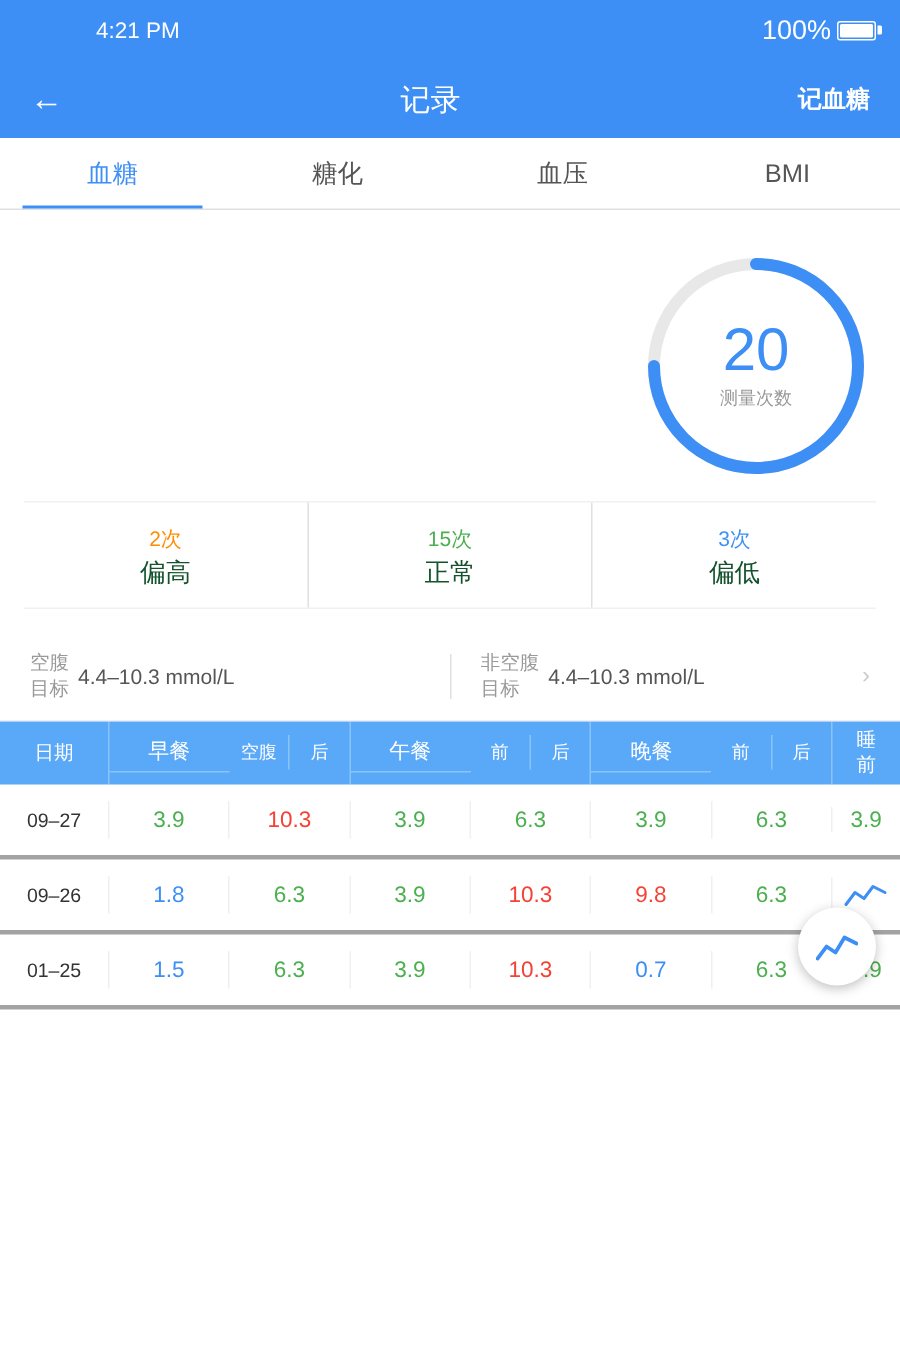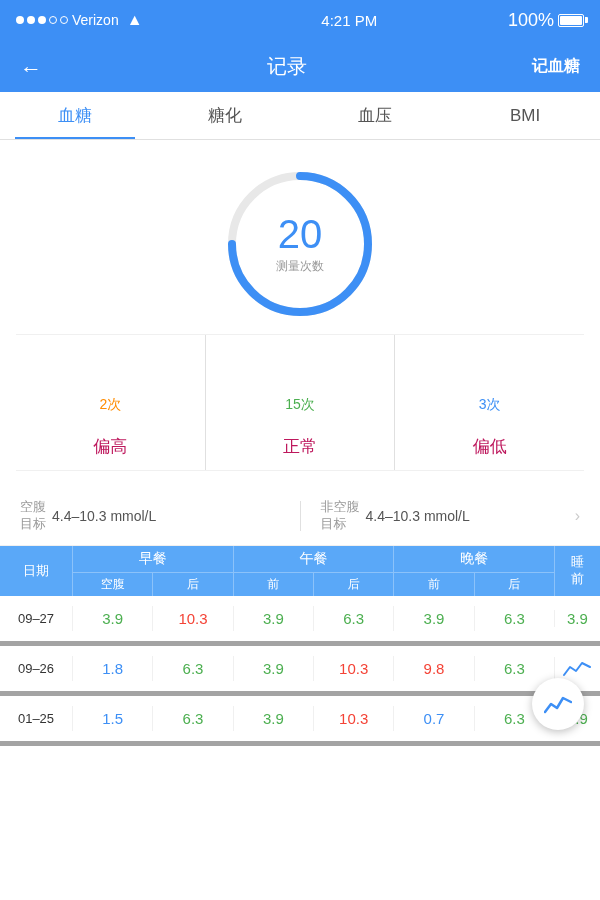--- a/index.html
+++ b/index.html
@@ -84,21 +84,21 @@
       left: 10%;
       width: 80%;
       height: 2.5px;
       background: #3d8ff5;
     }
 
     
     .circle-section {
       display: flex;
       flex-direction: column;
-      align-items: center;
+      align-items: flex-end;
       padding: 24px 16px 16px;
       background: white;
     }
     .circle-container {
       position: relative;
       width: 160px;
       height: 160px;
     }
     .circle-svg {
       width: 160px;
@@ -139,30 +139,29 @@
       display: flex;
       flex-direction: column;
       align-items: center;
       padding: 12px 0;
       border-right: 1px solid #e0e0e0;
     }
     .stat-item:last-child { border-right: none; }
     .stat-count {
       font-size: 20px;
       font-weight: 400;
-      margin-top: 44px;
     }
     .stat-count span { font-size: 14px; }
     .stat-count.high { color: #ff8c00; }
     .stat-count.normal { color: #4caf50; }
     .stat-count.low { color: #3d8ff5; }
     .stat-label {
       font-size: 17px;
-      color: #be185d;
-      margin-top: 21px;
+      color: #14532d;
+      margin-top: 0;
       font-weight: 500;
     }
 
     
     .target-row {
       display: flex;
       padding: 12px 20px;
       background: white;
       border-bottom: 1px solid #f0f0f0;
       align-items: center;
@@ -200,21 +199,20 @@
       width: 72px;
       display: flex;
       align-items: center;
       justify-content: center;
       padding: 0 4px;
       min-height: 28px;
     }
     .th-meal {
       flex: 1;
       display: flex;
-      flex-direction: column;
       align-items: center;
       border-left: 1px solid rgba(255,255,255,0.3);
     }
     .th-meal-name {
       width: 100%;
       text-align: center;
       padding: 4px 0;
       border-bottom: 1px solid rgba(255,255,255,0.3);
       font-size: 14px;
     }
@@ -236,21 +234,21 @@
       justify-content: center;
       border-left: 1px solid rgba(255,255,255,0.3);
       font-size: 13px;
       text-align: center;
       line-height: 1.3;
       padding: 4px 2px;
     }
 
     .table-row {
       display: flex;
-      border-bottom: 5px solid #a3a3a3;
+      border-bottom: 3px solid #a3a3a3;
       min-height: 50px;
       align-items: center;
       font-size: 15px;
     }
     .td-date {
       width: 72px;
       text-align: center;
       color: #333;
       font-size: 13px;
       padding: 0 2px;
@@ -288,31 +286,20 @@
     }
 
     .main-content {
       position: relative;
     }
   </style>
 </head>
 <body>
 
 <div class="status-bar">
-  <div class="status-left">
-    <div class="status-dots">
-      <div class="dot filled"></div>
-      <div class="dot filled"></div>
-      <div class="dot filled"></div>
-      <div class="dot empty"></div>
-      <div class="dot empty"></div>
-    </div>
-    <span>Verizon</span>
-    <span class="wifi-icon">▲</span>
-  </div>
   <div class="status-center">4:21 PM</div>
   <div class="status-right">
     <span>100%</span>
     <div class="battery">
       <div class="battery-fill"></div>
     </div>
   </div>
 </div>
 
 <div class="nav-bar">

